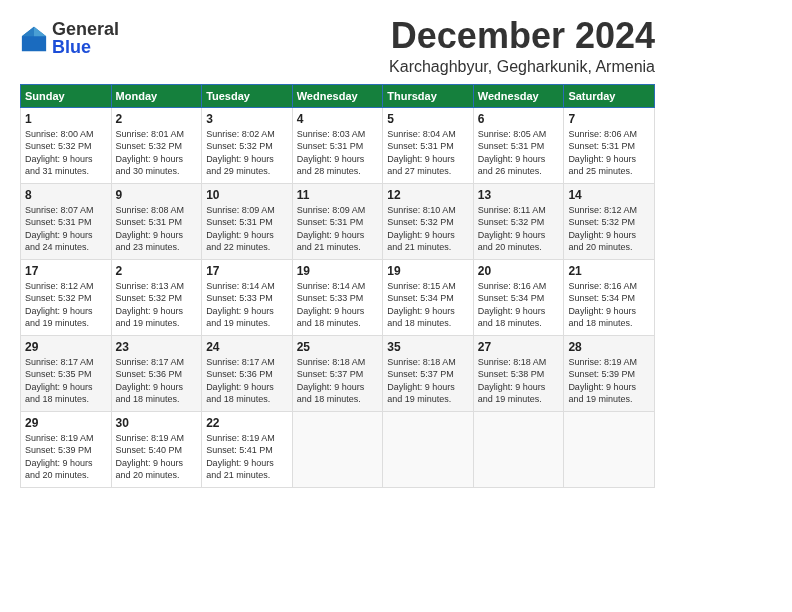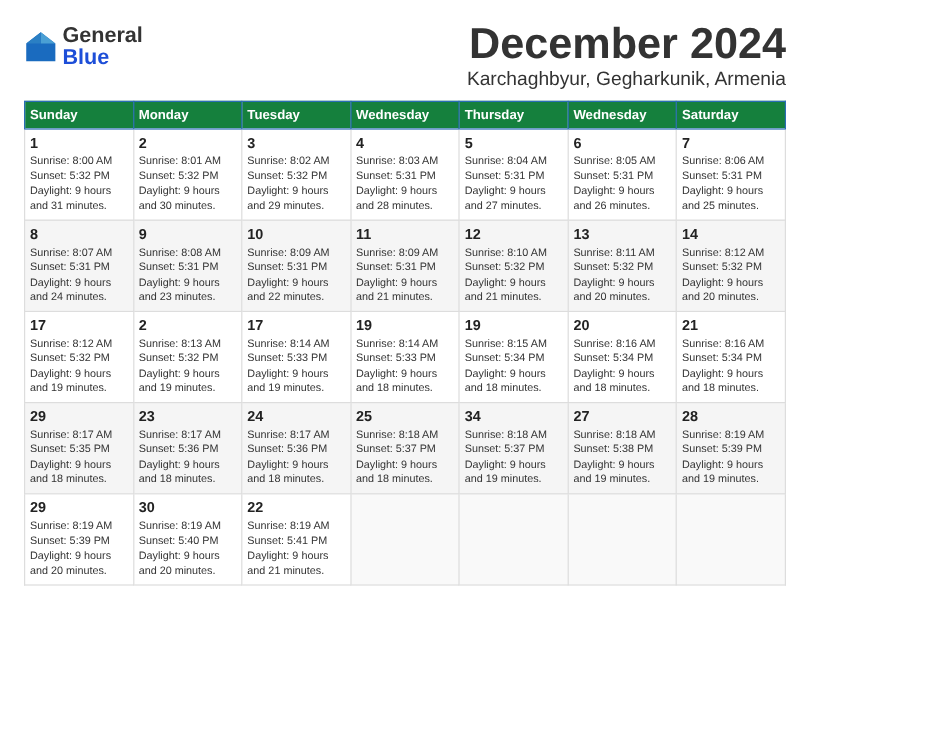--- a/index.html
+++ b/index.html
@@ -332,21 +332,21 @@
       </td>
           <td>
         <span class="day-num">25</span>
         <div class="day-info">
           Sunrise: 8:18 AM<br>
           Sunset: 5:37 PM<br>
           Daylight: 9 hours and 18 minutes.
         </div>
       </td>
           <td>
-        <span class="day-num">34</span>
+        <span class="day-num">35</span>
         <div class="day-info">
           Sunrise: 8:18 AM<br>
           Sunset: 5:37 PM<br>
           Daylight: 9 hours and 19 minutes.
         </div>
       </td>
           <td>
         <span class="day-num">27</span>
         <div class="day-info">
           Sunrise: 8:18 AM<br>

